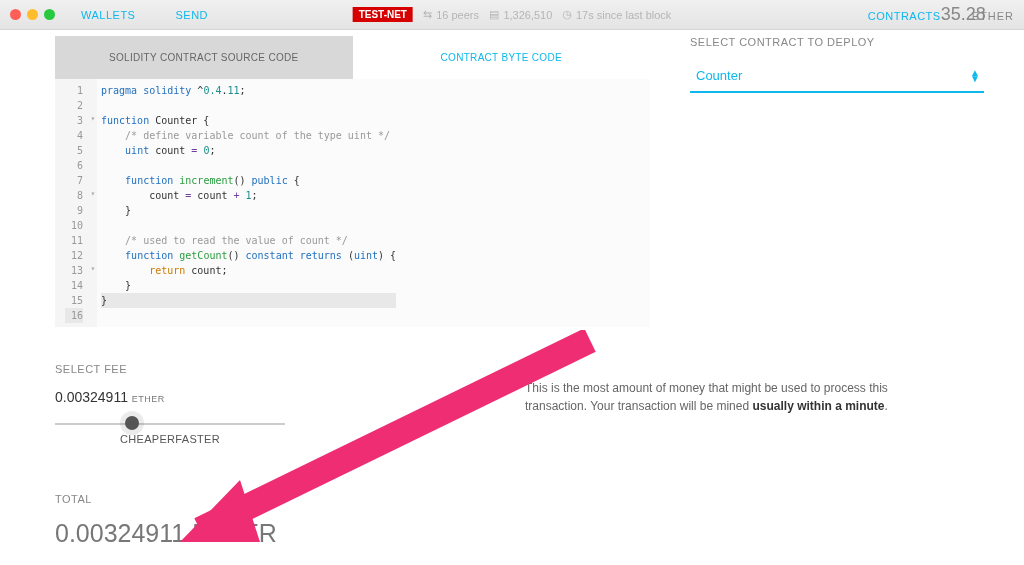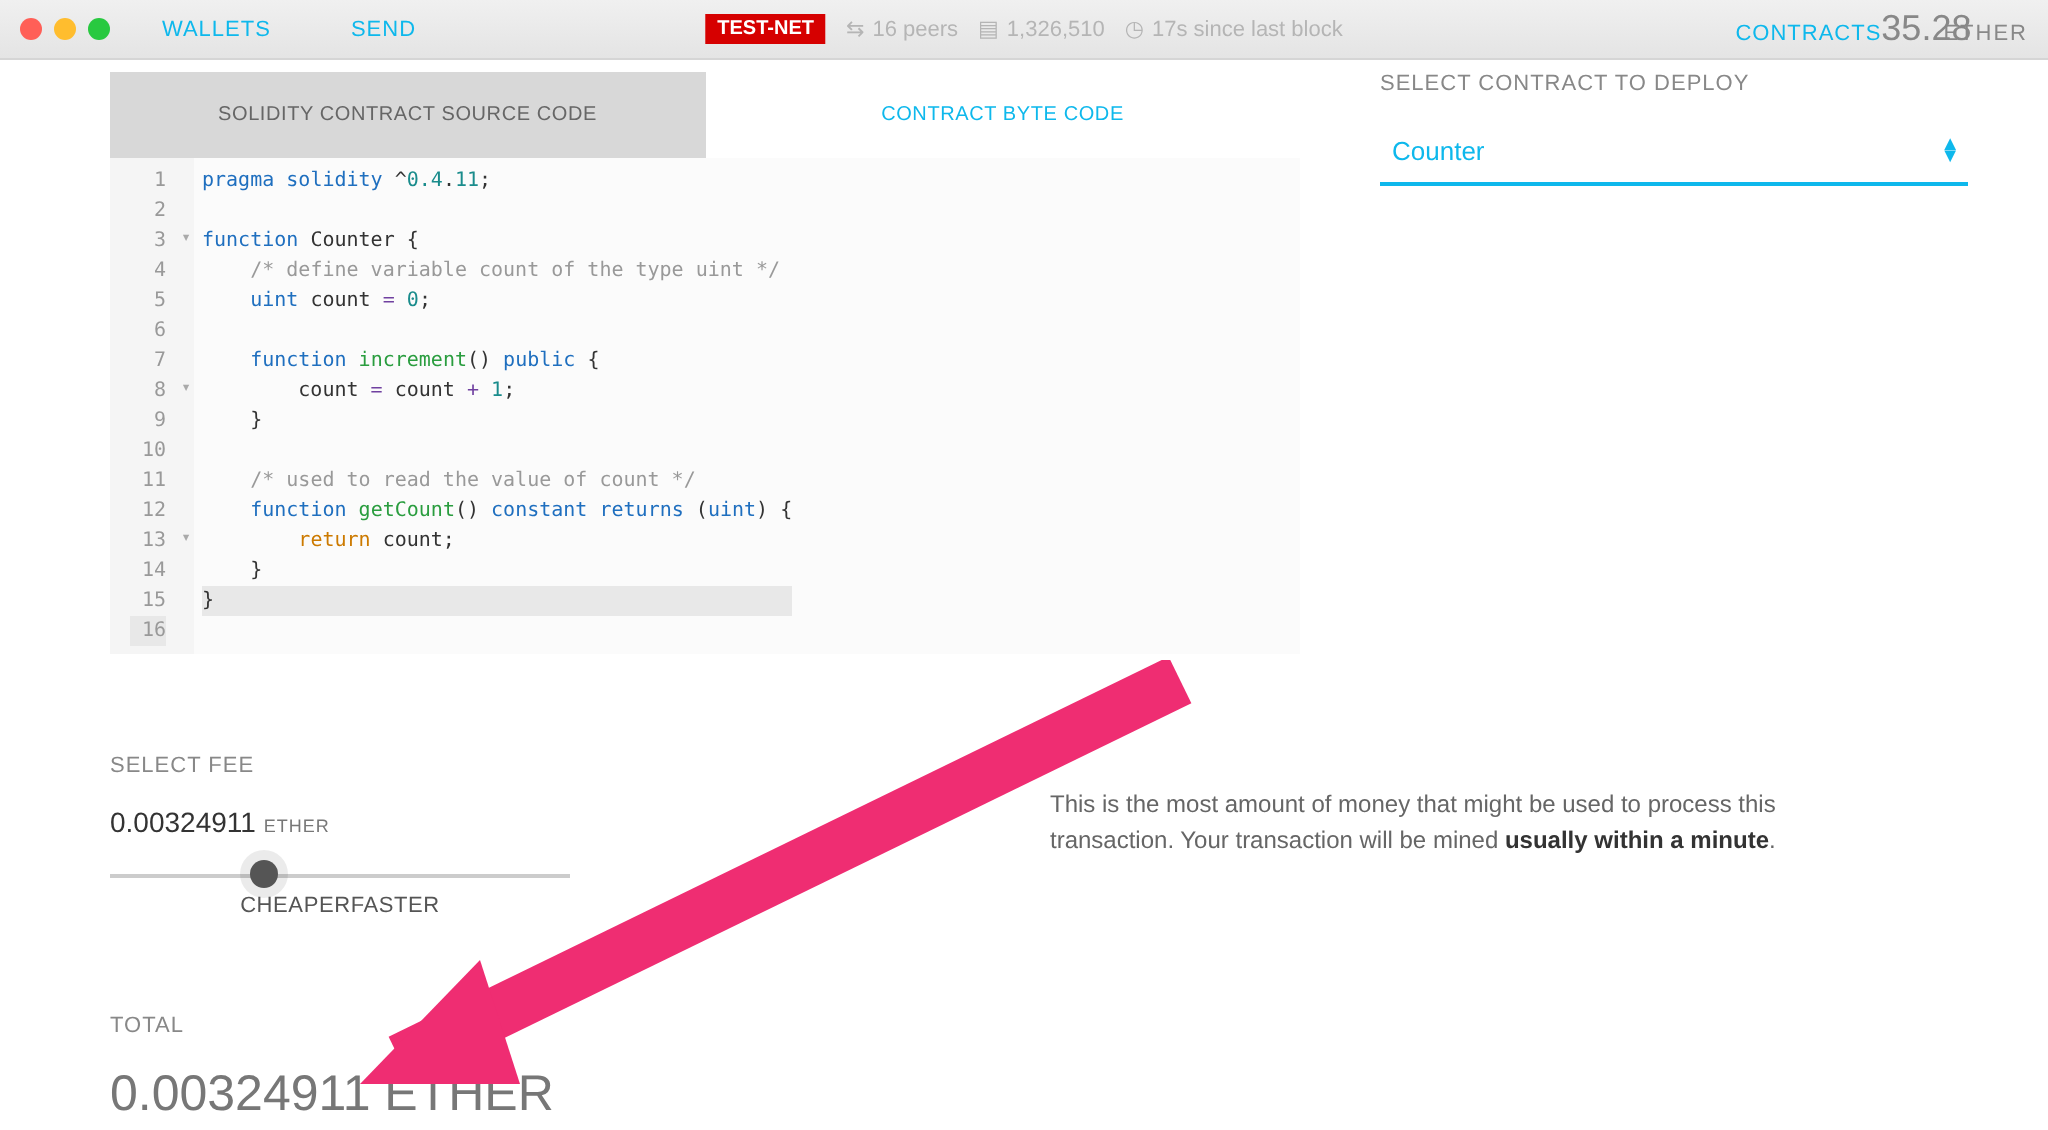--- a/index.html
+++ b/index.html
@@ -47,21 +47,21 @@
   .src { padding:4px 4px; color:#333;}
   .src div { height:15px; white-space:pre;}
   .c-gray{color:#999;} .c-blue{color:#1f6fbf;} .c-green{color:#2a9d3f;} .c-teal{color:#1a8c8c;} .c-purple{color:#7040a0;} .c-orange{color:#cc7a00;}
   .hl { background:#e8e8e8;}
   .side-col { flex:1; }
   .section-label { color:#888; font-size:11px; letter-spacing:0.5px; font-weight:500; text-transform:uppercase; margin-bottom:14px;}
   .select-wrap { border-bottom:2px solid #0eb8ec; padding:6px 4px 8px 6px; display:flex; align-items:center; justify-content:space-between; cursor:pointer;}
   .select-val { color:#0eb8ec; font-size:13px; }
   .chevron { color:#0eb8ec; font-size:10px; line-height:0.6;}
 
-  .fee-section { margin-top: 50px; display:flex; gap: 210px;}
+  .fee-section { margin-top: 36px; display:flex; gap: 210px;}
   .fee-left { width: 260px;}
   .fee-val { color:#333; font-size:14px; margin-top:8px; font-weight:400;}
   .fee-val .unit { font-size:9px; color:#777; letter-spacing:0.5px;}
   .slider-wrap { margin-top:14px; position:relative;}
   .slider-track { height:2px; background:#ccc; width:230px; position:relative; top:4px;}
   .slider-thumb { width:14px; height:14px; border-radius:50%; background:#555; box-shadow:0 0 0 5px rgba(0,0,0,0.08); position:absolute; top:-3px; left:70px;}
   .slider-labels { display:flex; justify-content:center; width:230px; margin-top:12px; color:#555; font-size:11px; letter-spacing:0.3px; font-weight:500;}
   .fee-right { color:#666; font-size:12px; line-height:1.5; max-width:380px; padding-top:16px;}
   .fee-right b { color:#333;}
 

